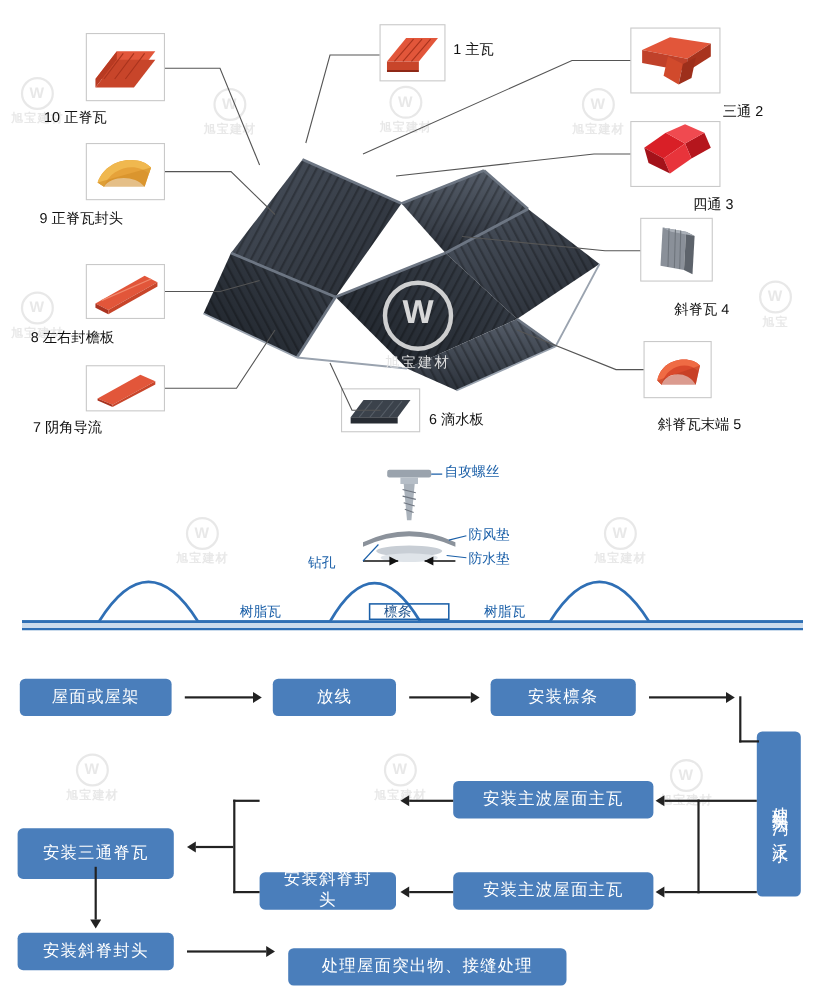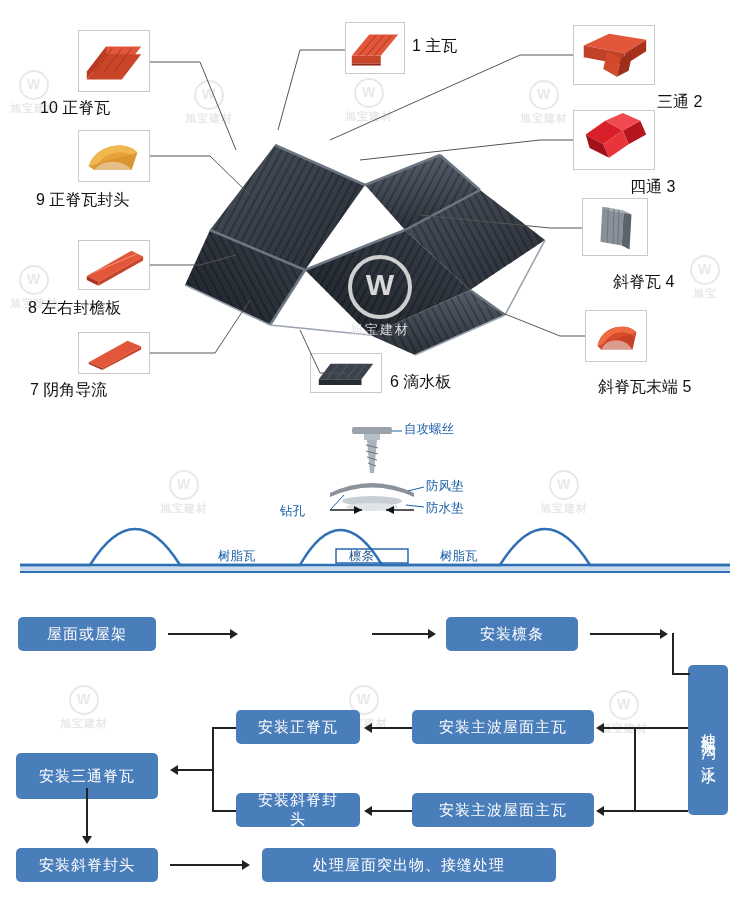--- a/index.html
+++ b/index.html
@@ -71,21 +71,21 @@
 
   
   .part-box {
     position: absolute;
     border: 1px solid #c9c9c9;
     background: #fff;
     box-sizing: border-box;
   }
   .part-label {
     position: absolute;
-    font-size: 16px;
+    font-size: 13px;
     color: #111;
     white-space: nowrap;
     font-weight: 500;
     text-align: center;
   }
 
   
   .tile {
     position: absolute;
     left: 0; top: 0; right: 0; bottom: 0;
@@ -422,33 +422,33 @@
     <div class="det-label" style="left:426px; top:85px;">防水垫</div>
     <div class="det-label" style="left:280px; top:88px;">钻孔</div>
     <div class="det-label dark" style="left:349px; top:133px;">檩条</div>
     <div class="det-label" style="left:218px; top:133px;">树脂瓦</div>
     <div class="det-label" style="left:440px; top:133px;">树脂瓦</div>
   </div>
 
   <div id="flow">
 
     <div class="fbox" style="left:18px;  top:12px;  width:138px; height:34px;">屋面或屋架</div>
+    <div class="fbox" style="left:248px; top:12px;  width:112px; height:34px;">放线</div>
     <div class="fbox" style="left:446px; top:12px;  width:132px; height:34px;">安装檩条</div>
 
     <div class="fbox vert" style="left:688px; top:60px; width:40px; height:150px;">处理斜天沟、泛水</div>
 
     <div class="fbox" style="left:412px; top:105px; width:182px; height:34px;">安装主波屋面主瓦</div>
     <div class="fbox" style="left:412px; top:188px; width:182px; height:34px;">安装主波屋面主瓦</div>
 
-    <div class="fbox" style="left:236px; top:105px; width:124px; height:34px;">安装正脊瓦</div>
     <div class="fbox" style="left:236px; top:188px; width:124px; height:34px;">安装斜脊封头</div>
 
     <div class="fbox" style="left:16px;  top:148px; width:142px; height:46px;">安装三通脊瓦</div>
     <div class="fbox" style="left:16px;  top:243px; width:142px; height:34px;">安装斜脊封头</div>
-    <div class="fbox" style="left:262px; top:243px; width:294px; height:34px;">处理屋面突出物、接缝处理</div>
+    <div class="fbox" style="left:262px; top:257px; width:253px; height:34px;">处理屋面突出物、接缝处理</div>
 
     <div class="fline" style="left:168px; top:28px; width:62px; height:2px;"></div>
     <div class="arrow right" style="left:230px; top:24px;"></div>
 
     <div class="fline" style="left:372px; top:28px; width:56px; height:2px;"></div>
     <div class="arrow right" style="left:428px; top:24px;"></div>
 
     <div class="fline" style="left:590px; top:28px; width:70px; height:2px;"></div>
     <div class="arrow right" style="left:660px; top:24px;"></div>
 

